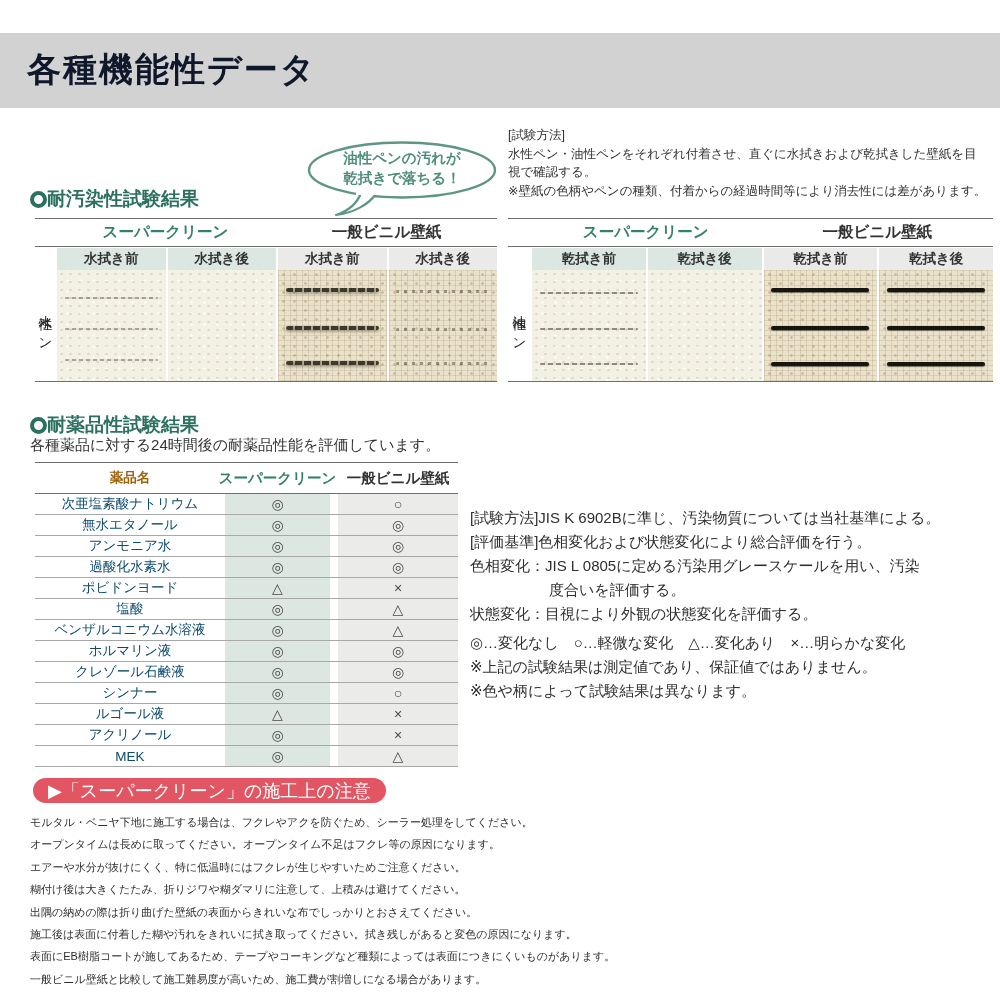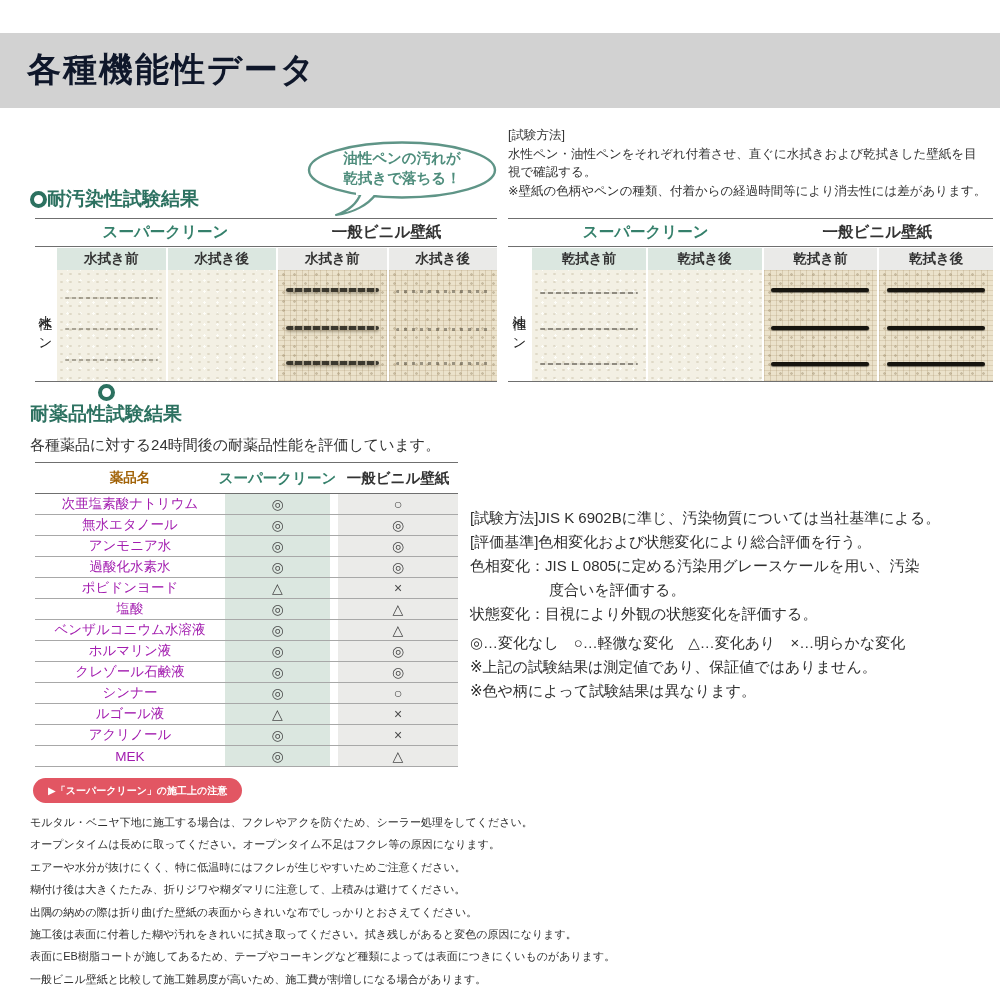--- a/index.html
+++ b/index.html
@@ -64,33 +64,33 @@
 
   
   .chem-sub{left:30px;top:436px;font-size:15px;color:#333;}
   .chem-table{left:35px;top:462px;width:423px;font-size:13.5px;}
   .chem-hrow{height:30px;display:flex;align-items:center;border-top:1px solid #6f6f6f;border-bottom:1px solid #6f6f6f;}
   .ch-name{width:190px;text-align:center;font-weight:bold;color:#a16207;}
   .ch-sc{width:105px;display:flex;justify-content:center;font-weight:bold;color:#35806b;white-space:nowrap;font-size:14.5px;}
   .ch-gap{width:8px;}
   .ch-gen{width:120px;display:flex;justify-content:center;font-weight:bold;color:#333;white-space:nowrap;font-size:14.5px;}
   .chem-row{height:20px;display:flex;align-items:stretch;border-bottom:1px solid #a8a8a8;}
-  .cn{width:190px;display:flex;align-items:center;justify-content:center;color:#a21caf;}
+  .cn{width:190px;display:flex;align-items:center;justify-content:center;color:#0c4a6e;}
   .cv{width:105px;display:flex;align-items:center;justify-content:center;background:#dbe7e0;color:#4a4a4a;font-size:14px;}
   .cg{width:8px;}
   .cv2{width:120px;display:flex;align-items:center;justify-content:center;background:#ebebe9;color:#4a4a4a;font-size:14px;}
 
   
   .chem-notes{left:470px;top:506px;width:528px;font-size:15px;line-height:24px;color:#2f2f2f;}
   .chem-notes .indent{padding-left:79px;}
   .chem-notes .mt{margin-top:5px;}
 
   
   .badge{left:33px;top:778px;height:25px;padding:0 15px;border-radius:13px;background:#e25663;
-    color:#fff;font-weight:bold;font-size:10px;display:flex;align-items:center;white-space:nowrap;}
+    color:#fff;font-weight:normal;font-size:18px;display:flex;align-items:center;white-space:nowrap;}
   .notes-list{left:30px;top:811px;font-size:11px;line-height:22.4px;color:#2e2e2e;}
 </style>
 </head>
 <body>
 
 <div class="abs band"></div>
 <div class="abs page-title">各種機能性データ</div>
 
 <div class="abs sec-head" style="left:30px;top:186px;">
   <span class="ring"></span>
@@ -177,21 +177,21 @@
       <div class="mk mk-heavy" style="top:83%"></div>
     </div>
     <div class="sample paper-vinyl">
       <div class="mk mk-heavy" style="top:16%"></div>
       <div class="mk mk-heavy" style="top:50%"></div>
       <div class="mk mk-heavy" style="top:83%"></div>
     </div>
   </div>
 </div>
 
-<div class="abs sec-head" style="left:30px;top:384px;flex-direction:column;">
+<div class="abs sec-head" style="left:30px;top:412px;">
   <span class="ring"></span>
   <span>耐薬品性試験結果</span>
 </div>
 <div class="abs chem-sub">各種薬品に対する24時間後の耐薬品性能を評価しています。</div>
 
 <div class="abs chem-table">
   <div class="chem-hrow">
     <div class="ch-name">薬品名</div>
     <div class="ch-sc">スーパークリーン</div>
     <div class="ch-gap"></div>

